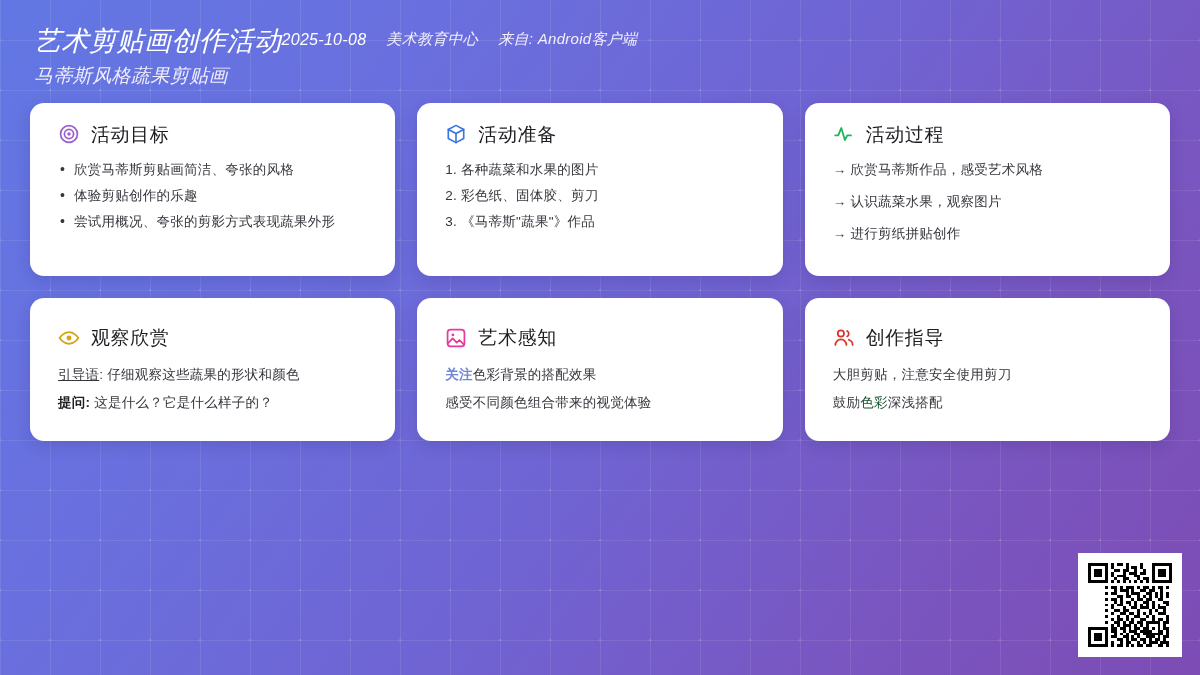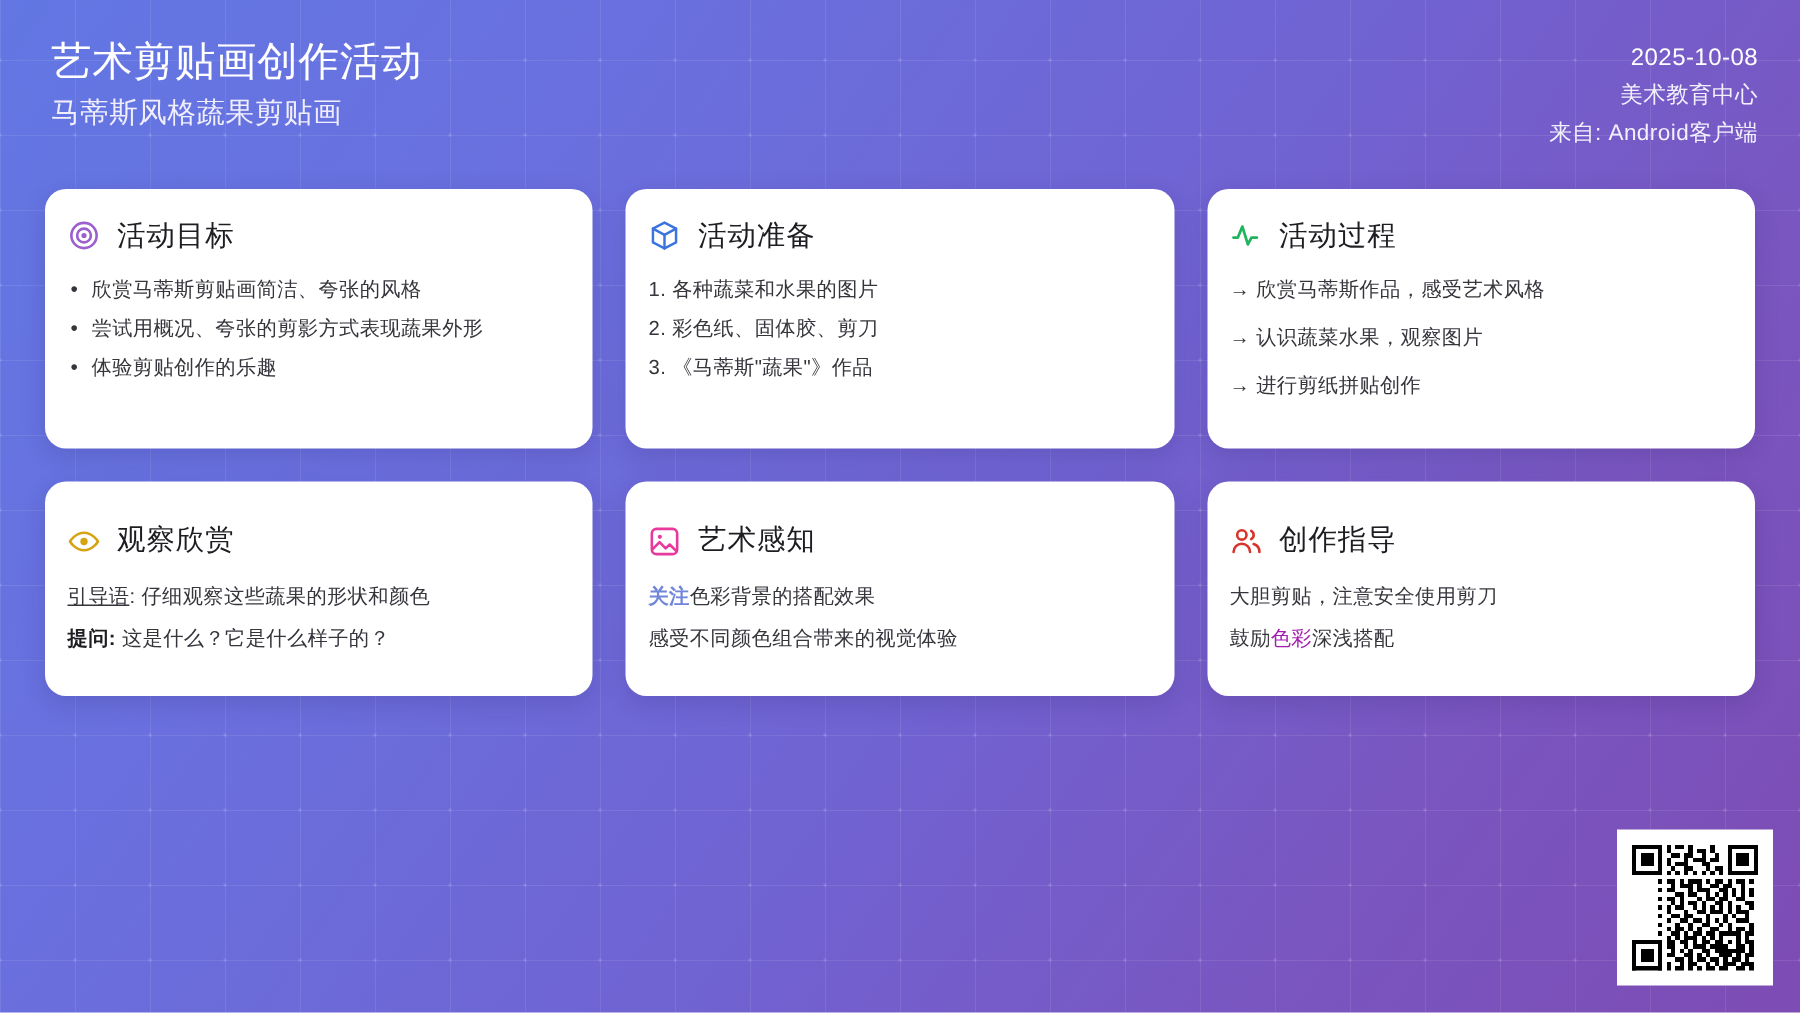--- a/index.html
+++ b/index.html
@@ -33,64 +33,65 @@
   #page {
     position: relative;
     width: 1200px;
     height: 675px;
     z-index: 2;
   }
 
   
   .header {
     display: flex;
-    justify-content: space-between;
+    justify-content: flex-start;
     align-items: flex-start;
     padding: 26px 28px 0 34px;
-    height: 126px;
+    height: 103px;
+    font-style: italic;
   }
   .header-left { display: flex; flex-direction: column; gap: 9px; }
   .title {
     font-size: 27px;
     color: #ffffff;
     letter-spacing: 0.5px;
     line-height: 1.12;
     font-weight: 400;
   }
   .subtitle {
     font-size: 19px;
     color: #f0eefc;
     letter-spacing: 0.4px;
     line-height: 1.15;
     font-weight: 400;
   }
   .header-right {
     display: flex;
-    flex-direction: column;
+    flex-direction: row;
     align-items: flex-end;
-    gap: 6px;
+    gap: 20px;
     padding-top: 4px;
   }
   .meta-date { font-size: 16px; color: #ffffff; letter-spacing: 0.3px; }
   .meta-org  { font-size: 15px; color: #f2f0fd; letter-spacing: 0.3px; }
   .meta-src  { font-size: 15px; color: #f2f0fd; letter-spacing: 0.3px; }
 
   
   .card-grid {
     display: grid;
     grid-template-columns: repeat(3, 1fr);
     grid-template-rows: auto auto;
     gap: 22px 22px;
     padding: 0 30px;
   }
 
   .card {
     background: #ffffff;
     border-radius: 14px;
-    padding: 20px 22px 20px 15px;
+    padding: 20px 22px 20px 28px;
     box-shadow: 0 5px 16px rgba(40, 25, 90, 0.16);
     display: flex;
     flex-direction: column;
   }
   .card.row1 { min-height: 150px; }
   .card.row2 { min-height: 143px; justify-content: flex-end; }
 
   .card-head {
     display: flex;
     align-items: center;
@@ -168,21 +169,21 @@
   .text-line {
     font-size: 13.5px;
     color: #35353c;
     line-height: 1.6;
     margin-bottom: 7px;
     letter-spacing: 0.25px;
   }
   .lead-underline { text-decoration: underline; }
   .lead-bold { font-weight: bold; color: #1d1d22; }
   .hl-blue   { color: #7186d8; font-weight: bold; }
-  .hl-purple { color: #a21caf; }
+  .hl-purple { color: #14532d; }
 
   
   .qr-wrap {
     position: absolute;
     right: 18px;
     bottom: 18px;
     background: #ffffff;
     padding: 10px;
     width: 104px;
     height: 104px;
@@ -220,22 +221,22 @@
             <circle cx="12" cy="12" r="9.2"></circle>
             <circle cx="12" cy="12" r="5"></circle>
             <circle cx="12" cy="12" r="1.9" fill="#9b5fd0" stroke="none"></circle>
           </svg>
         </span>
         <span class="card-title">活动目标</span>
       </div>
       <div class="card-body">
         <ul class="bullets">
           <li>欣赏马蒂斯剪贴画简洁、夸张的风格</li>
+          <li>体验剪贴创作的乐趣</li>
           <li>尝试用概况、夸张的剪影方式表现蔬果外形</li>
-          <li>体验剪贴创作的乐趣</li>
         </ul>
       </div>
     </div>
 
     <div class="card row1">
       <div class="card-head">
         <span class="card-icon">
           <svg width="22" height="22" viewBox="0 0 24 24" fill="none" stroke="#3b74df" stroke-width="1.8" stroke-linejoin="round" stroke-linecap="round">
             <path d="M12 2.6 20.4 7v10L12 21.4 3.6 17V7z"></path>
             <path d="M3.6 7 12 11.5 20.4 7"></path>

